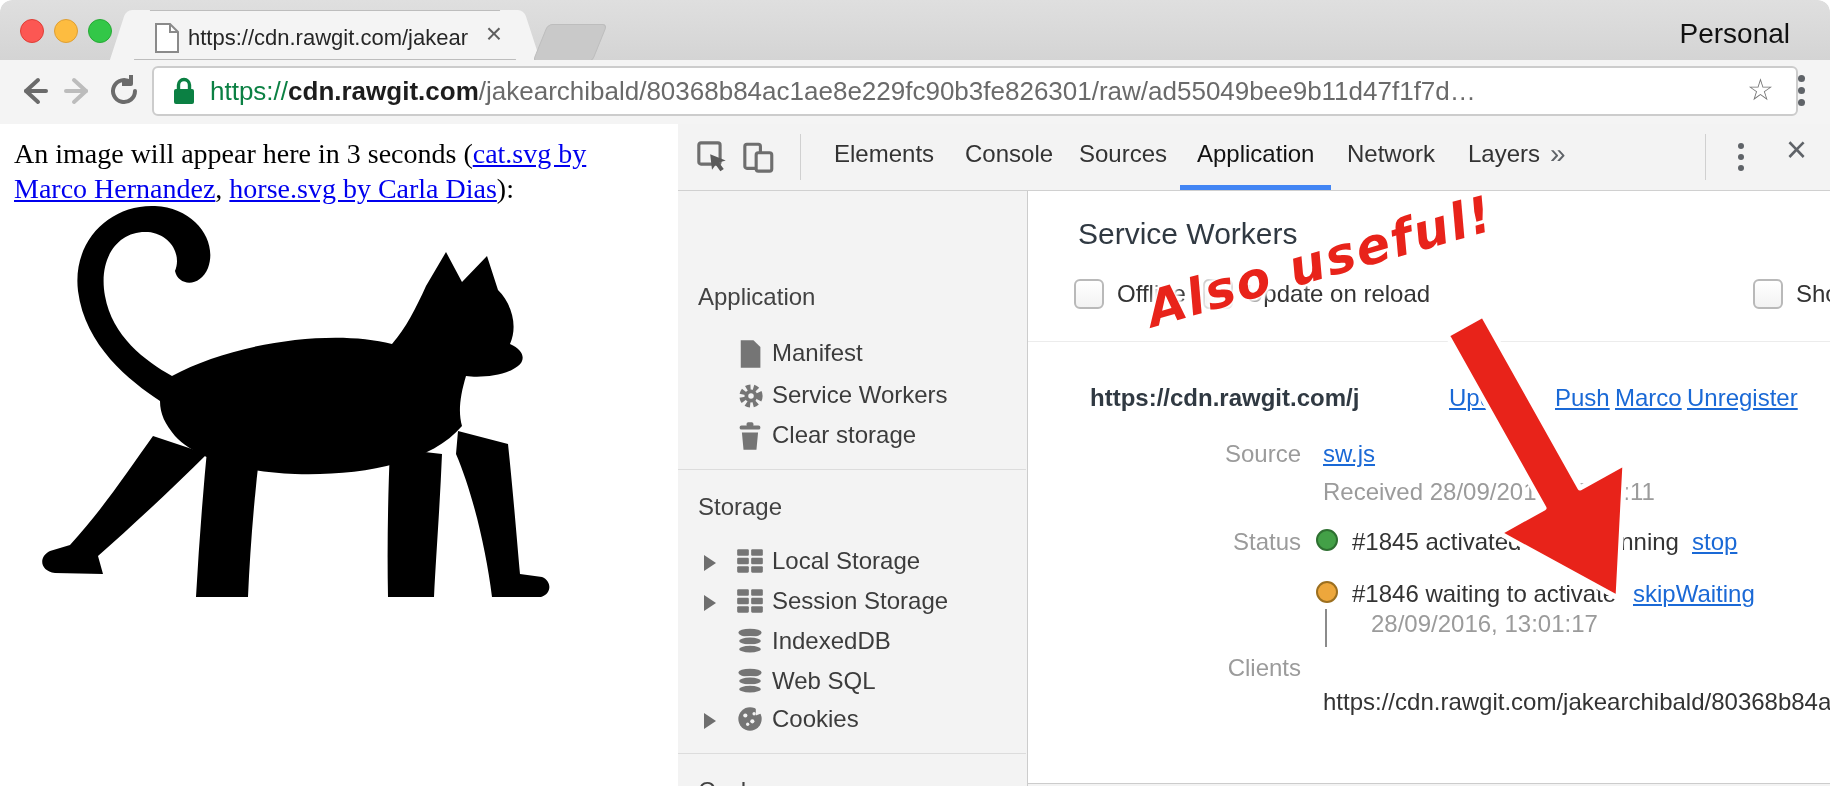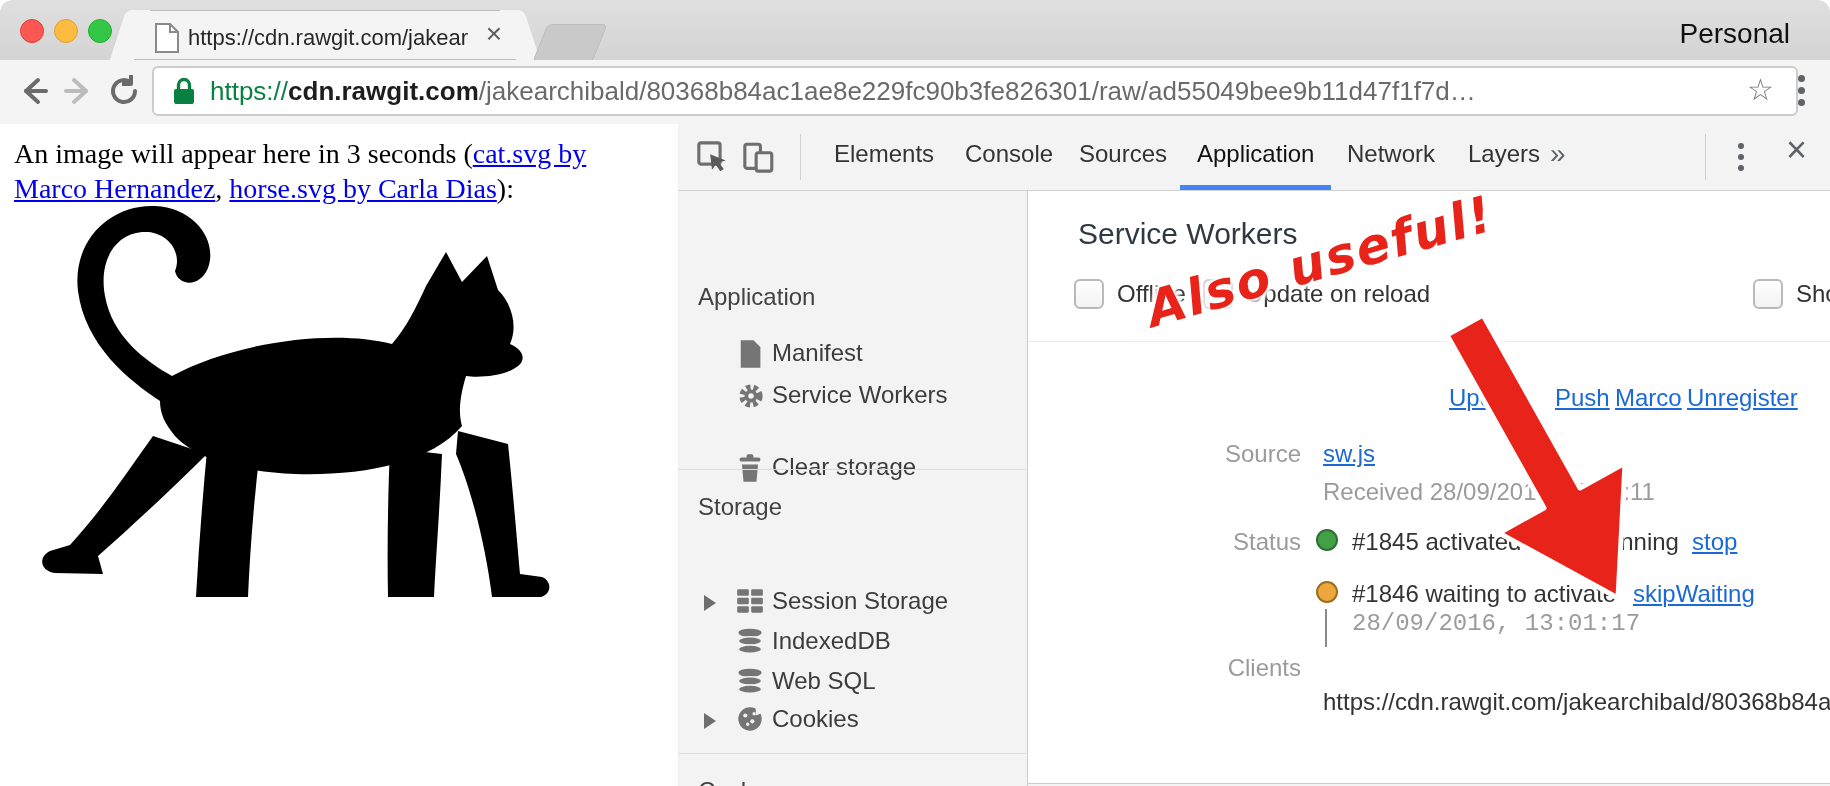--- a/index.html
+++ b/index.html
@@ -248,42 +248,54 @@
         <span class="lbl">Manifest</span>
       </div>
       <div class="sb-item" style="top:186px;">
         <span class="ic"><svg width="30" height="30" viewBox="0 0 24 24">
               <circle cx="12" cy="12" r="7" fill="none" stroke="#757575" stroke-width="4.6" stroke-dasharray="3.4 2.4"></circle>
               <circle cx="12" cy="12" r="5.2" class="icon-gray"></circle>
               <circle cx="12" cy="12" r="2.2" fill="#f3f3f3"></circle>
             </svg></span>
         <span class="lbl">Service Workers</span>
       </div>
-      <div class="sb-item" style="top:226px;margin-top:32px;">
+      <div class="sb-item" style="top:226px;">
         <span class="ic"><svg width="28" height="30" viewBox="0 0 24 26">
               <rect x="9" y="1" width="6" height="4" rx="1.5" class="icon-gray"></rect>
               <rect x="3" y="4" width="18" height="3.4" rx="1.6" class="icon-gray"></rect>
               <path d="M5 10 h14 l-1.4 15 h-11.2 z" class="icon-gray"></path>
             </svg></span>
         <span class="lbl">Clear storage</span>
       </div>
 
       <div class="sb-div" style="top:278px;"></div>
       <div class="sb-h" style="top:302px;">Storage</div>
 
-      <div class="sb-item" style="top:392px;">
+      <div class="sb-item" style="top:352px;">
         <span class="tri"></span>
         <span class="ic"><svg width="28" height="28" viewBox="0 0 24 24">
               <rect x="1" y="2" width="10" height="5.6" rx="1" class="icon-gray"></rect>
               <rect x="13" y="2" width="10" height="5.6" rx="1" class="icon-gray"></rect>
               <rect x="1" y="9.2" width="10" height="5.6" rx="1" class="icon-gray"></rect>
               <rect x="13" y="9.2" width="10" height="5.6" rx="1" class="icon-gray"></rect>
               <rect x="1" y="16.4" width="10" height="5.6" rx="1" class="icon-gray"></rect>
               <rect x="13" y="16.4" width="10" height="5.6" rx="1" class="icon-gray"></rect>
             </svg></span>
+        <span class="lbl">Local Storage</span>
+      </div>
+      <div class="sb-item" style="top:392px;">
+        <span class="tri"></span>
+        <span class="ic"><svg width="28" height="28" viewBox="0 0 24 24">
+              <rect x="1" y="2" width="10" height="5.6" rx="1" class="icon-gray"></rect>
+              <rect x="13" y="2" width="10" height="5.6" rx="1" class="icon-gray"></rect>
+              <rect x="1" y="9.2" width="10" height="5.6" rx="1" class="icon-gray"></rect>
+              <rect x="13" y="9.2" width="10" height="5.6" rx="1" class="icon-gray"></rect>
+              <rect x="1" y="16.4" width="10" height="5.6" rx="1" class="icon-gray"></rect>
+              <rect x="13" y="16.4" width="10" height="5.6" rx="1" class="icon-gray"></rect>
+            </svg></span>
         <span class="lbl">Session Storage</span>
       </div>
       <div class="sb-item" style="top:472px;">
         <span class="ic"><svg width="28" height="28" viewBox="0 0 24 24">
               <ellipse cx="12" cy="5" rx="10" ry="3.6" class="icon-gray"></ellipse>
               <ellipse cx="12" cy="12" rx="10" ry="3.6" class="icon-gray" stroke="#f3f3f3" stroke-width="1.4"></ellipse>
               <ellipse cx="12" cy="19" rx="10" ry="3.6" class="icon-gray" stroke="#f3f3f3" stroke-width="1.4"></ellipse>
             </svg></span>
         <span class="lbl">Web SQL</span>
       </div>
@@ -324,39 +336,40 @@
         <span class="chk"></span>
         <span>Update on reload</span>
       </div>
       <div class="chk-row" style="left:725px;">
         <span class="chk"></span>
         <span>Show</span>
       </div>
 
       <div style="position:absolute;left:0;top:150px;width:802px;height:1px;background:#ececec;"></div>
 
+      <span class="reg-scope">https://cdn.rawgit.com/j</span>
       <a class="dt-link" style="position:absolute;left:421px;top:193px;">Update</a>
       <a class="dt-link" style="position:absolute;left:527px;top:193px;">Push</a>
       <a class="dt-link" style="position:absolute;left:587px;top:193px;">Marco</a>
       <a class="dt-link" style="position:absolute;left:659px;top:193px;">Unregister</a>
 
       <span class="lab" style="left:103px;top:249px;">Source</span>
       <a class="dt-link" style="position:absolute;left:295px;top:249px;">sw.js</a>
       <span class="val gray" style="left:295px;top:287px;">Received 28/09/2016, 13:01:11</span>
 
       <span class="lab" style="left:103px;top:337px;">Status</span>
       <span class="dot dot-green" style="left:288px;top:338px;"></span>
       <span class="dot-line"></span>
       <span class="val" style="left:324px;top:337px;">#1845 activated and is running</span>
       <a class="dt-link" style="position:absolute;left:664px;top:337px;">stop</a>
 
       <span class="dot dot-orange" style="left:288px;top:390px;"></span>
       <span class="val" style="left:324px;top:389px;">#1846 waiting to activate</span>
       <a class="dt-link" style="position:absolute;left:605px;top:389px;">skipWaiting</a>
-      <span class="val gray" style="left:324px;top:419px;font-family:Liberation Mono, monospace;">28/09/2016, 13:01:17</span>
+      <span class="val gray" style="left:343px;top:419px;">28/09/2016, 13:01:17</span>
 
       <span class="lab" style="left:103px;top:463px;">Clients</span>
       <span class="val" style="left:295px;top:463px;margin-top:34px;">https://cdn.rawgit.com/jakearchibald/80368b84a</span>
 
       <div class="panel-foot"></div>
       <div class="foot-gray"></div>
     </div>
   </div>
 
   <div class="anno-text">Also useful!</div>

